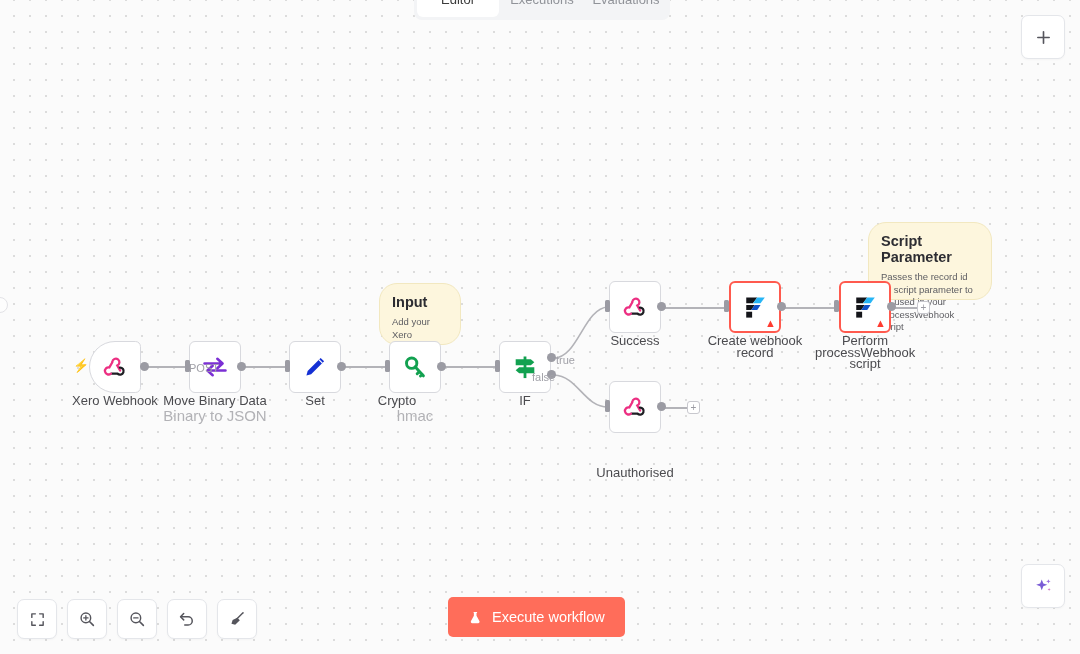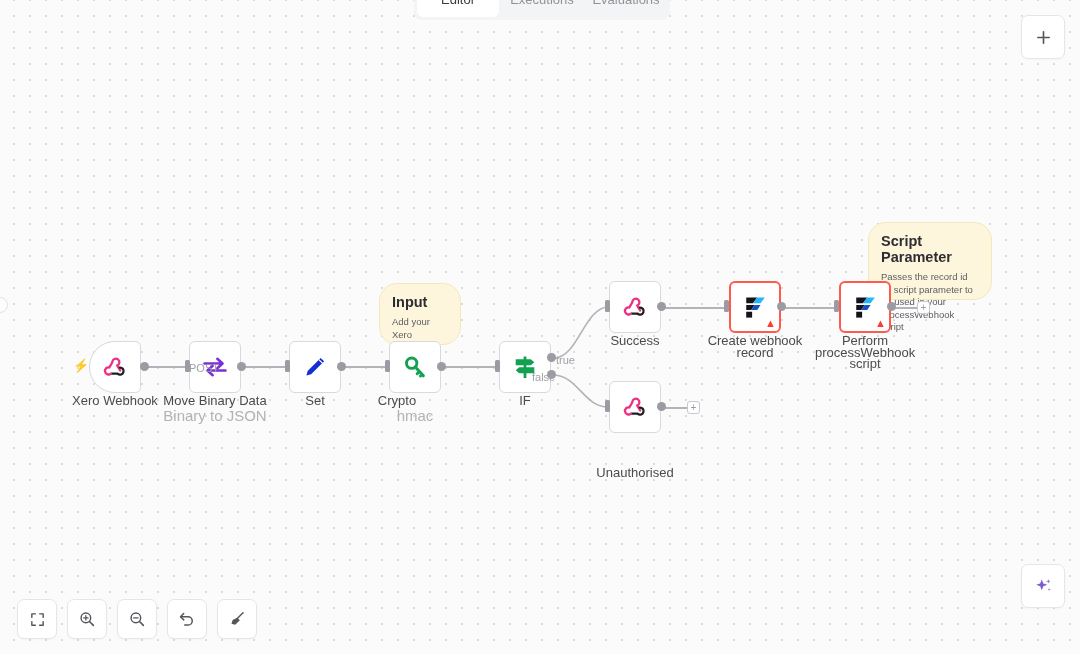--- a/index.html
+++ b/index.html
@@ -374,14 +374,20 @@
       </svg>
     </div>
     <div class="sqbtn">
       <svg width="18" height="18" viewBox="0 0 24 24">
         <path d="M20 3.6l-8 8" stroke="#55555c" stroke-width="2" stroke-linecap="round"></path>
         <path d="M12.4 10.2l3.4 3.4-6.2 6.2-5-1.6 1.6-5z" fill="#55555c"></path>
       </svg>
     </div>
   </div>
 
+  <button class="exec-btn">
+    <svg width="15" height="15" viewBox="0 0 24 24">
+      <path d="M9.5 3h5v1.6h-.9v4.6l4.6 8.4c.9 1.6-.2 3.4-2 3.4H6.8c-1.8 0-2.9-1.8-2-3.4l4.6-8.4V4.6h-.9z" fill="#ffffff"></path>
+    </svg>
+    <span>Execute workflow</span>
+  </button>
 
 </div>
 
 </body></html>

